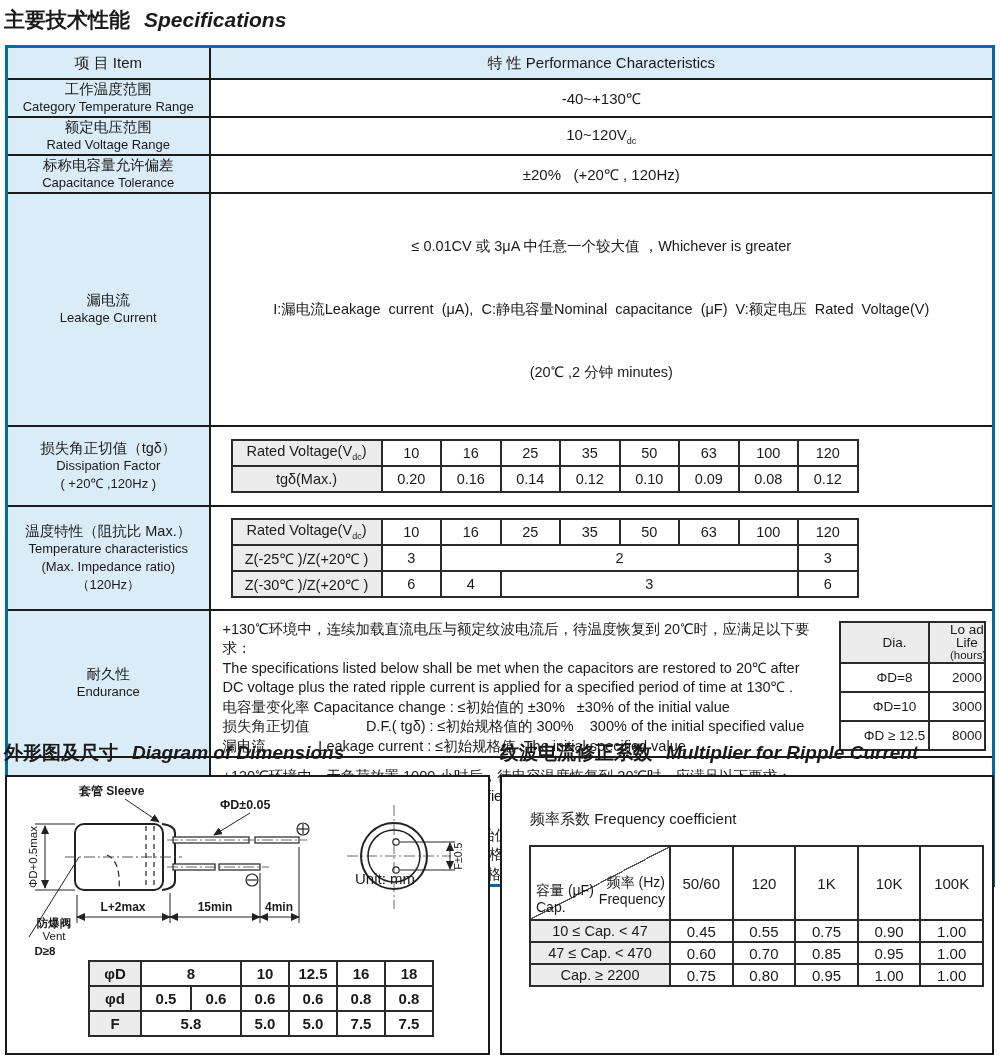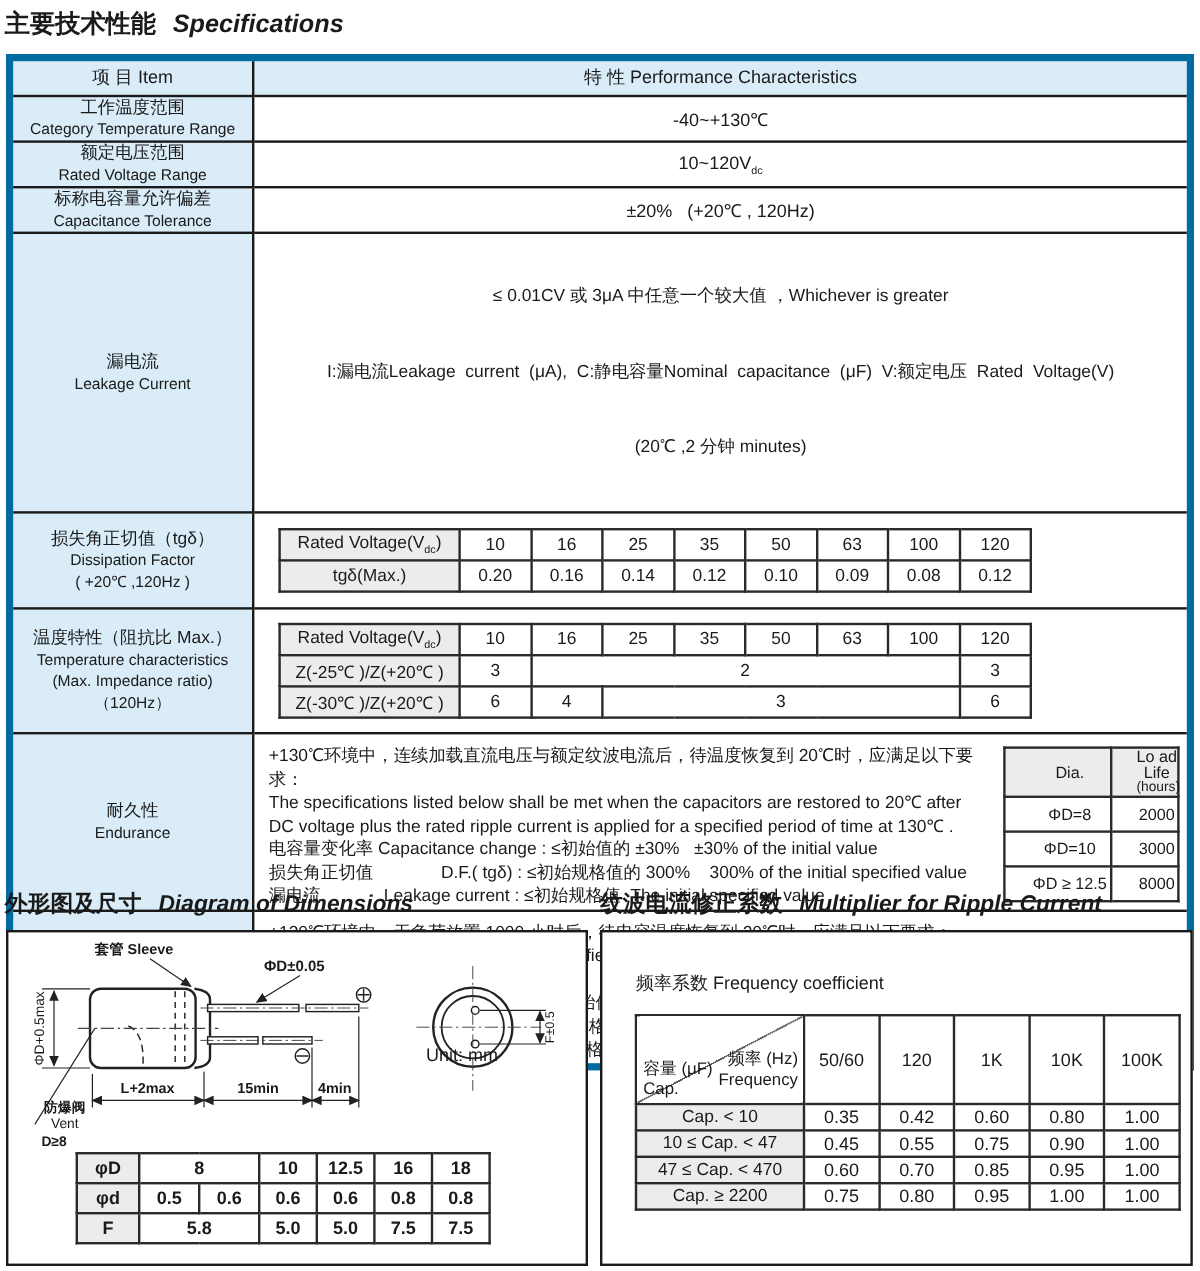--- a/index.html
+++ b/index.html
@@ -10,21 +10,21 @@
   }
   
   .sec-title { position:absolute; left:4px; top:6px; font-size:21px; font-weight:bold; }
   .sec-title .en, .sec-title2 .en { font-style:italic; margin-left:14px; }
   .sec-title2 { position:absolute; font-size:19px; font-weight:bold; }
 
   
   table.spec {
     position:absolute; left:5px; top:45px; width:990px;
     border-collapse:collapse; table-layout:fixed;
-    border:6px solid #0369a1;
+    border:3px solid #0369a1;
   }
   table.spec td { border:2px solid #1a1a1a; vertical-align:middle; }
   td.blue { background:#d9ecf8; text-align:center; font-size:14px; line-height:18px; }
   td.blue .zh { font-size:14.5px; }
   td.blue .en { font-size:13px; }
   .hdr td { font-size:15px; font-weight:normal; }
   td.val { text-align:center; font-size:15px; white-space:pre-wrap; }
   td.multiline { text-align:center; font-size:14.5px; line-height:21px; white-space:pre-wrap; }
 
   
@@ -42,21 +42,21 @@
   table.life td { border:2px solid #2a2a2a; text-align:center; font-size:13.5px; background:#fff; height:29px;padding-left:20px; }
   table.life td.gray { background:#ececec; line-height:13px; }
   table.life .sub { font-size:11.5px; }
 
   
   .box { position:absolute; border:2px solid #1a1a1a; background:#fff; }
   .box-left  { left:5px;  top:775px; width:485px; height:280px; }
   .box-right { left:500px; top:775px; width:494px; height:280px; }
 
   
-  table.dim { position:absolute; left:56px; top:183px; border-collapse:collapse; table-layout:fixed; }
+  table.dim { position:absolute; left:81px; top:183px; border-collapse:collapse; table-layout:fixed; }
   table.dim td { border:2px solid #2a2a2a; text-align:center; font-size:15px; font-weight:bold; height:25px; background:#fff; }
   table.dim td.gray { background:#ececec; }
 
   
   .freq-sub { position:absolute; left:28px; top:33px; font-size:15px; }
   table.freq { position:absolute; left:27px; top:68px; width:455px; border-collapse:collapse; table-layout:fixed; }
   table.freq td { border:2px solid #2a2a2a; text-align:center; font-size:15px; background:#fff; height:22px; }
   table.freq td.lbl { background:#ececec; font-size:14.5px; }
   table.freq td.corner {
     position:relative; height:74px; padding:0; background:
@@ -450,28 +450,20 @@
             <div>Cap.</div>
           </div>
         </td>
         <td>50/60</td>
         <td>120</td>
         <td>1K</td>
         <td>10K</td>
         <td>100K</td>
       </tr>
       <tr>
-        <td class="lbl">Cap. &lt; 10</td>
-        <td>0.35</td>
-        <td>0.42</td>
-        <td>0.60</td>
-        <td>0.80</td>
-        <td>1.00</td>
-      </tr>
-      <tr>
         <td class="lbl">10 ≤ Cap. &lt; 47</td>
         <td>0.45</td>
         <td>0.55</td>
         <td>0.75</td>
         <td>0.90</td>
         <td>1.00</td>
       </tr>
       <tr>
         <td class="lbl">47 ≤ Cap. &lt; 470</td>
         <td>0.60</td>

